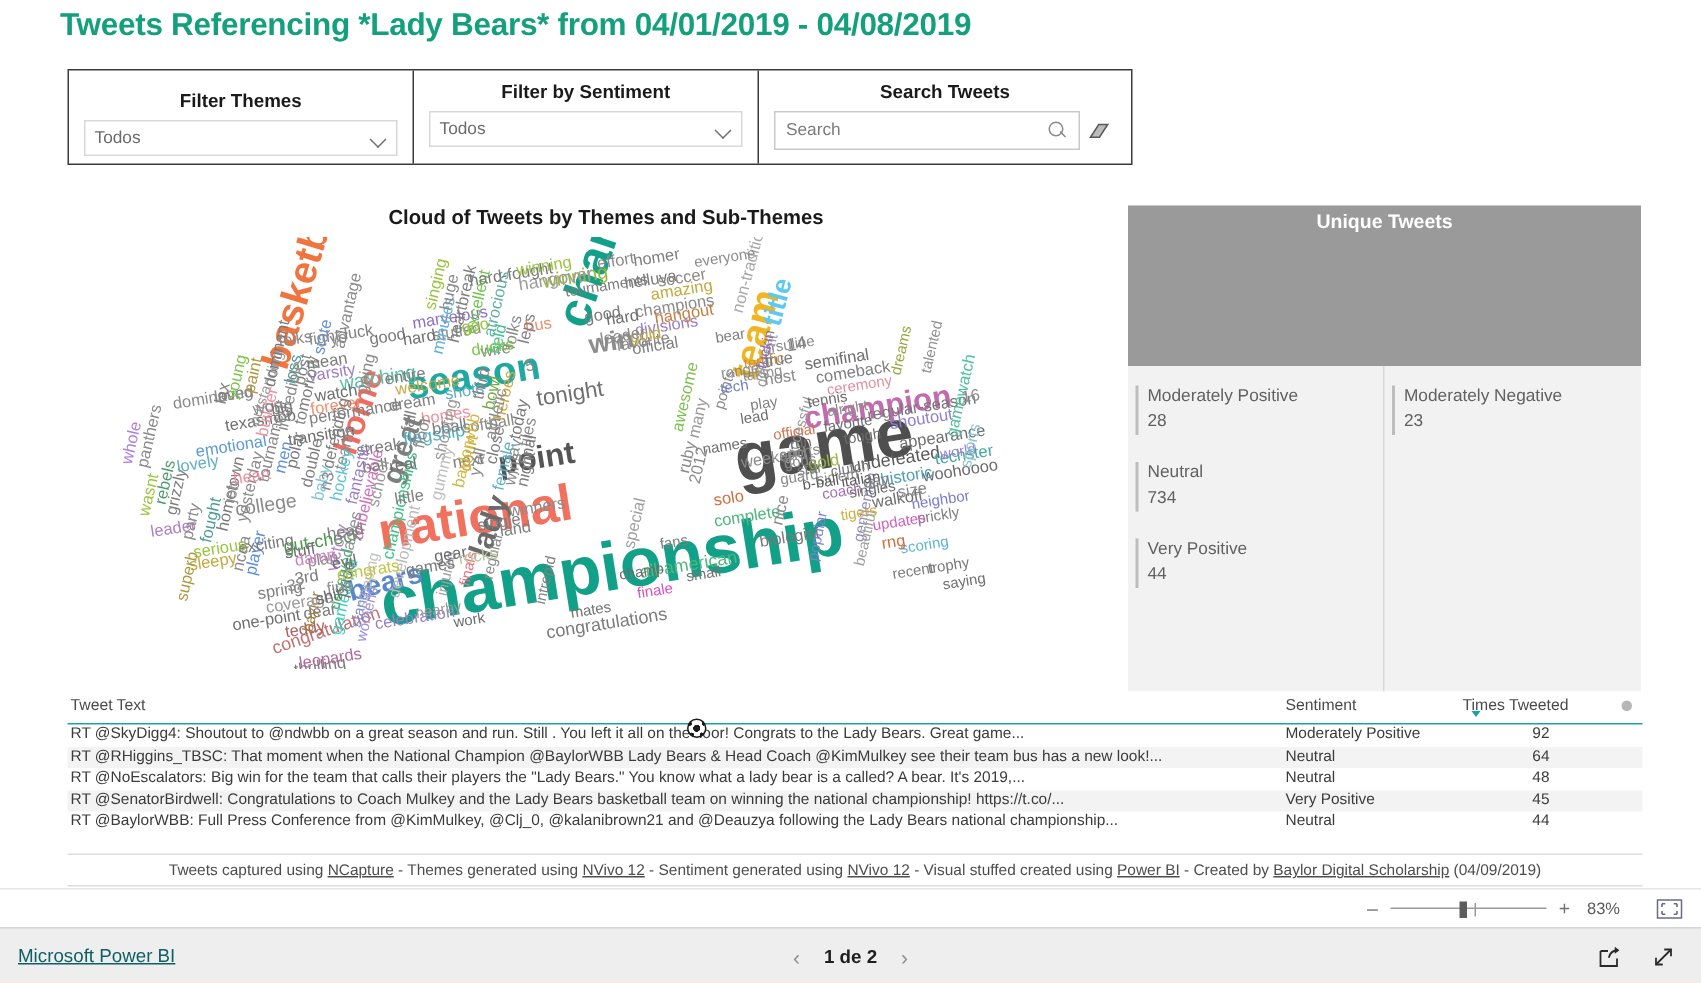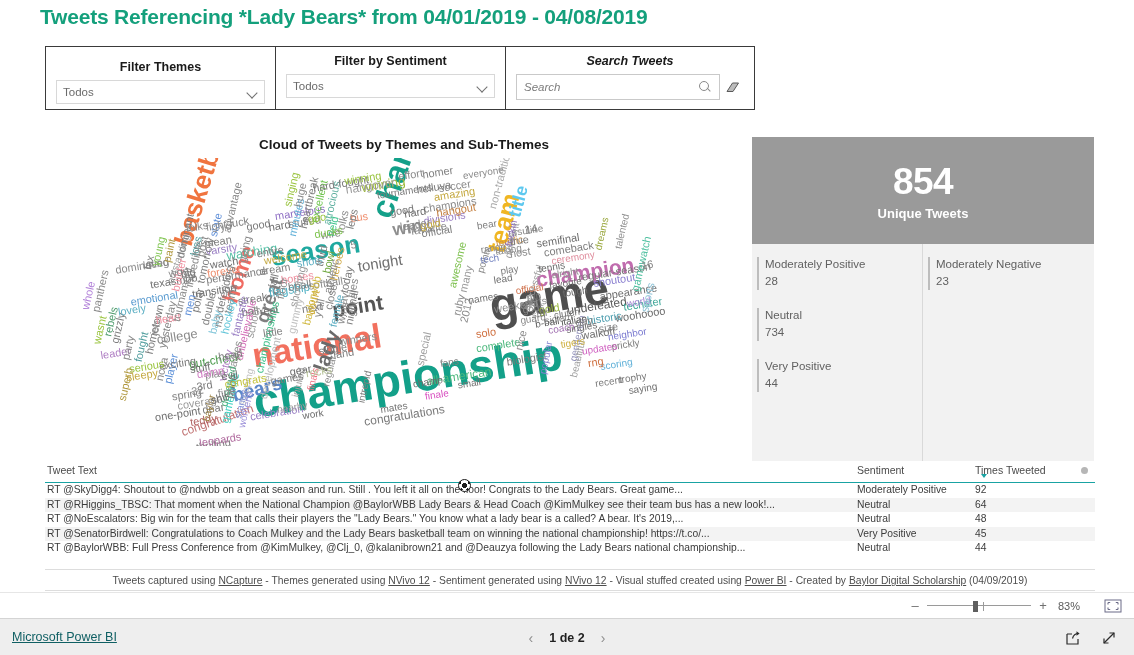--- a/index.html
+++ b/index.html
@@ -50,21 +50,21 @@
   }
   .filter-cell {
     position: relative;
     height: 100%;
     padding: 4px 10px 0 10px;
     border-right: 1px solid #3a3a3a;
     display: flex;
     flex-direction: column;
     align-items: center;
   }
-  .filter-cell.last { border-right: none; font-style: italic; }
+  .filter-cell.last { border-right: none; }
   .filter-cell .f-title {
     font-size: 12.5px;
     font-weight: bold;
     color: #1a1a1a;
     line-height: 20px;
     margin-bottom: 3px;
     white-space: nowrap;
   }
   .f-select {
     position: relative;
@@ -297,20 +297,21 @@
   .cell-sent {
     position: absolute;
     left: 812px; top: 1px;
     width: 120px;
     font-size: 10.3px;
   }
   .cell-num {
     position: absolute;
     left: 930px; top: 1px;
     width: 58px;
+    text-align: right;
     font-size: 10.3px;
   }
   #table-dot {
     position: absolute;
     right: 7px; top: 6px;
     width: 7px; height: 7px;
     border-radius: 50%;
     background: #b6b6b6;
   }
 
@@ -743,21 +744,20 @@
             <span class="w" style="left: 470px; top: 86px; font-size: 12px; color: rgb(127, 127, 127); font-weight: 400; transform: rotate(0deg);">14</span>
             <span class="w" style="left: 580px; top: 140px; font-size: 11px; color: rgb(138, 138, 138); font-weight: 400; transform: rotate(0deg);">16</span>
             <span class="w" style="left: 296px; top: 74px; font-size: 11px; color: rgb(138, 138, 138); font-weight: 400; transform: rotate(0deg);">5</span>
             <span class="w" style="left: 166px; top: 100px; font-size: 11px; color: rgb(127, 127, 127); font-weight: 400; transform: rotate(0deg);">1</span>
           </div>
       </div>
       <div class="soccer"></div>
     </div>
 
     <div id="kpi-card">
-      <div id="kpi-value">854</div>
       <div id="kpi-label">Unique Tweets</div>
     </div>
 
     <div id="sent-card">
       <div class="sent-col first">
           <div class="sent-item">
             <div class="sent-name">Moderately Positive</div>
             <div class="sent-val">28</div>
           </div>
           <div class="sent-item">

